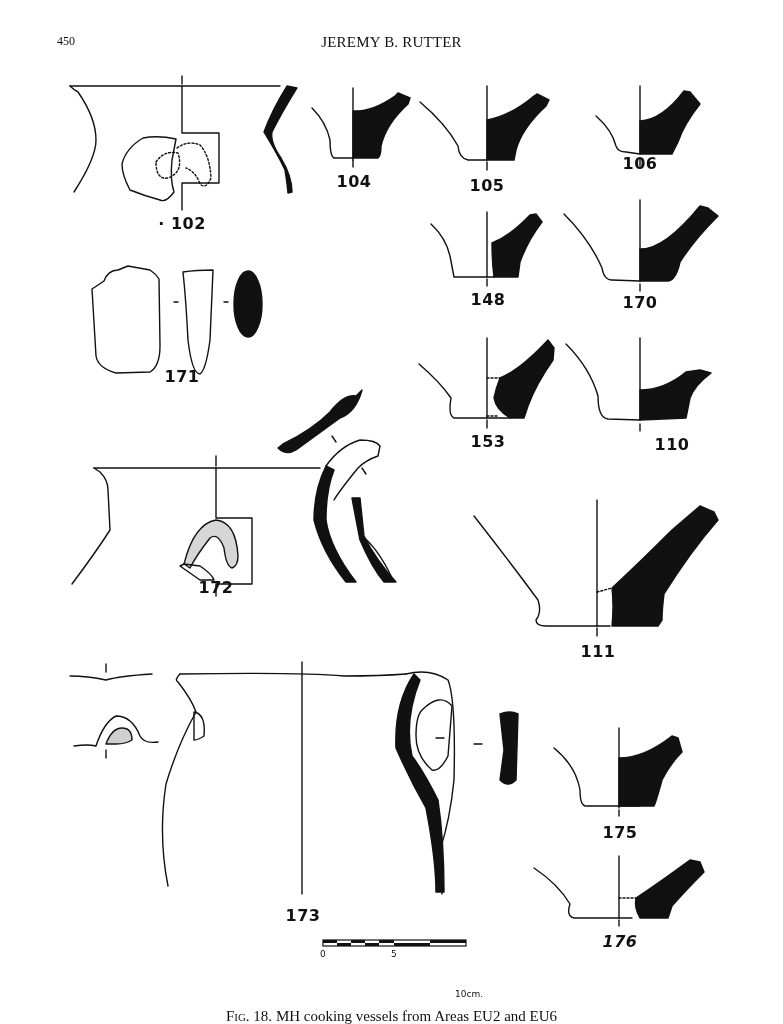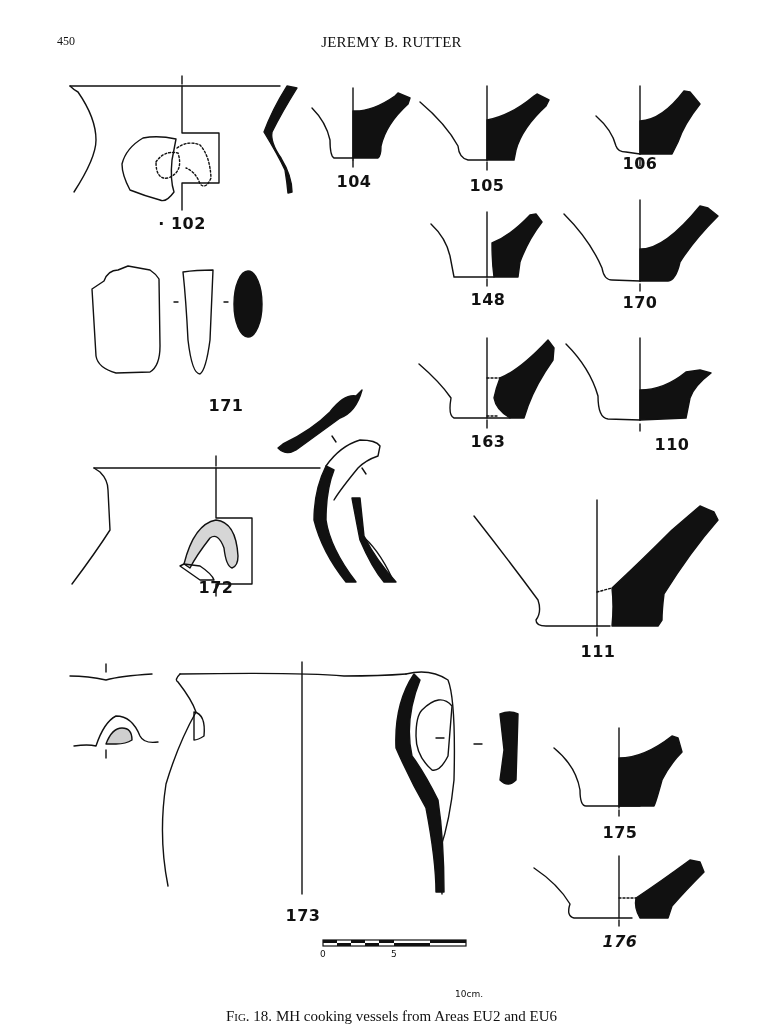--- a/index.html
+++ b/index.html
@@ -156,24 +156,24 @@
     <rect x="430" y="940" width="36" height="3" fill="#111"></rect>
   </g>
 </svg>
 
 <div class="cat-label" style="left:182px; top:214px;"><span>· </span><span>102</span></div>
 <div class="cat-label" style="left:354px; top:172px;">104</div>
 <div class="cat-label" style="left:487px; top:176px;">105</div>
 <div class="cat-label" style="left:640px; top:154px;">106</div>
 <div class="cat-label" style="left:488px; top:290px;">148</div>
 <div class="cat-label" style="left:640px; top:293px;">170</div>
-<div class="cat-label" style="left:488px; top:432px;">163</div>
+<div class="cat-label" style="left:488px; top:432px;">153</div>
 <div class="cat-label" style="left:672px; top:435px;">110</div>
 <div class="cat-label" style="left:598px; top:642px;">111</div>
-<div class="cat-label" style="left:182px; top:396px;margin-left:44px;">171</div>
+<div class="cat-label" style="left:182px; top:367px;">171</div>
 <div class="cat-label" style="left:216px; top:578px;">172</div>
 <div class="cat-label" style="left:303px; top:906px;">173</div>
 <div class="cat-label" style="left:620px; top:823px;">175</div>
 <div class="cat-label" style="left:620px; top:932px;font-style:italic;">176</div>
 
 <div class="scale-label" style="left:320px; top:949px;">0</div>
 <div class="scale-label" style="left:391px; top:949px;">5</div>
 <div class="scale-label" style="left:455px; top:949px;margin-top:40px;">10cm.</div>
 
 <div class="caption"><span class="fig">Fig. 18.</span><span> MH cooking vessels from Areas EU2 and EU6</span></div>

